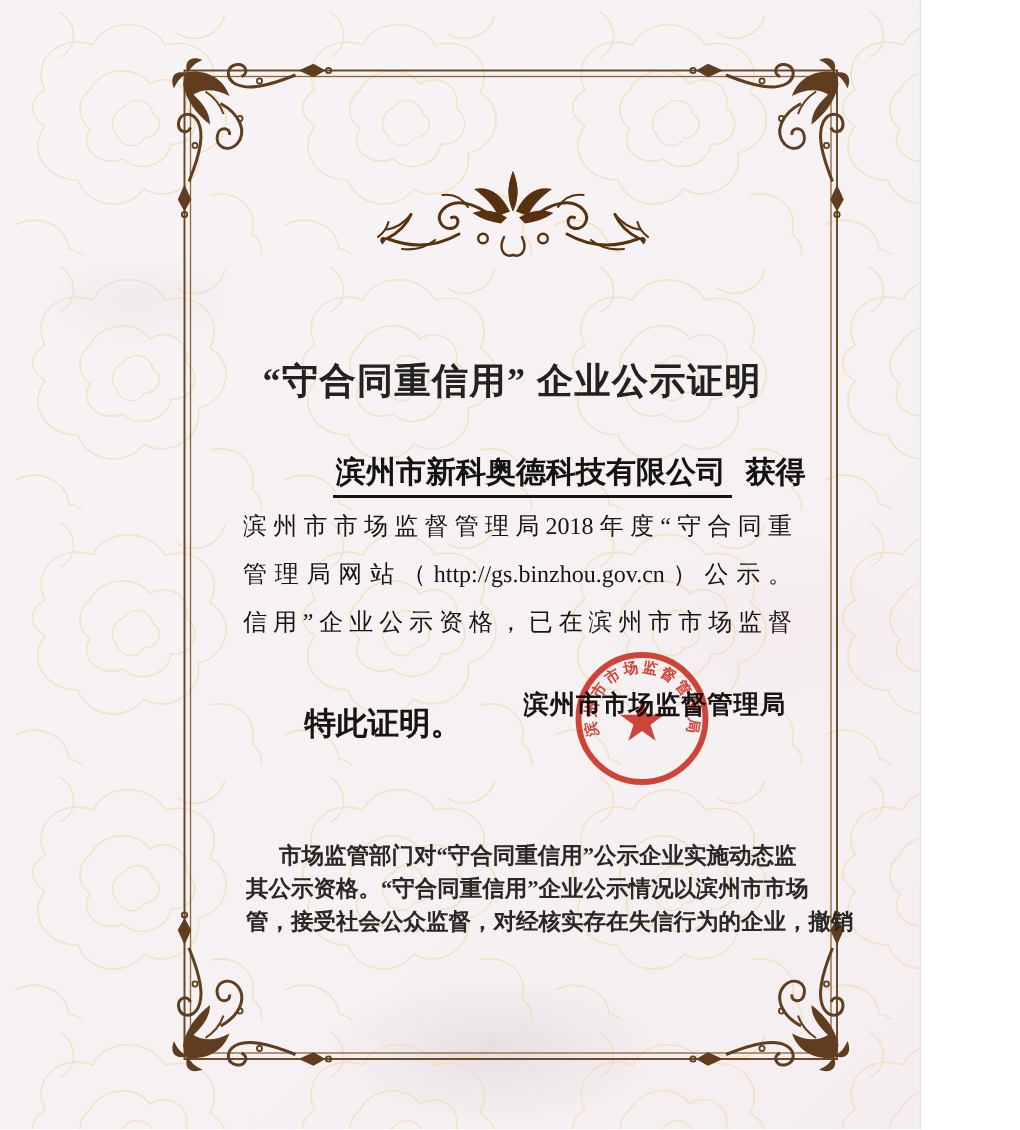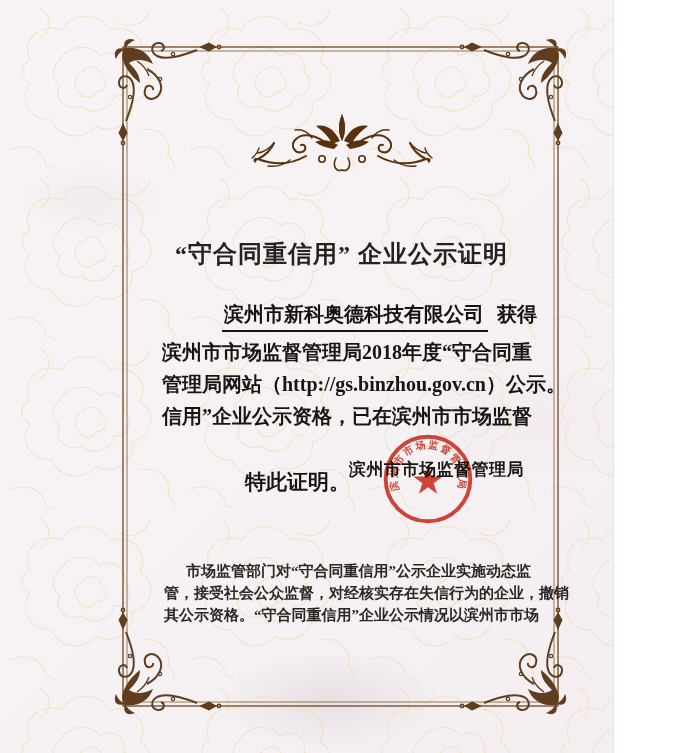--- a/index.html
+++ b/index.html
@@ -15,23 +15,23 @@
   svg{display:block;}
   .abs{position:absolute;}
   .title{left:114px;top:238px;width:455px;text-align:center;
          font-family:Liberation Serif, serif;
          font-weight:bold;font-size:24px;letter-spacing:1px;color:#242220;}
   .company-line{left:198px;top:301px;font-size:20px;font-weight:bold;color:#151311;white-space:nowrap;margin-left:24px;}
   .company{display:inline-block;border-bottom:2px solid #171513;padding:0 4px 2px 2px;
            font-family:"Liberation Serif","DejaVu Serif",serif;}
   .suffix{margin-left:9px;}
   .bodyblock{left:162px;top:336px;width:366px;}
-  .bodyline{width:366px;font-size:20px;font-weight:bold;color:#171513;line-height:32px;
+  .bodyline{width:366px;font-size:16px;font-weight:normal;color:#171513;line-height:32px;
             text-align:justify;text-align-last:justify;white-space:nowrap;}
-  .attest{left:203px;top:468px;font-size:21px;font-weight:bold;color:#171513;margin-left:42px;}
+  .attest{left:203px;top:468px;font-size:21px;font-weight:bold;color:#171513;}
   .issuer{left:349px;top:458px;font-size:17px;font-weight:bold;color:#171513;letter-spacing:0.5px;}
   .date{left:393px;top:490px;font-size:18px;font-weight:bold;color:#171513;letter-spacing:1px;}
   .seal{left:381px;top:432px;mix-blend-mode:multiply;opacity:0.92;}
   .footer{left:164px;top:560px;width:366px;color:#2a2724;font-family:Liberation Serif, serif;}
   .footline{font-size:15px;line-height:22px;font-weight:bold;text-align:justify;text-align-last:justify;white-space:nowrap;width:366px;}
   .footline.first{text-indent:22px;}
   .footline.last{text-align:left;text-align-last:left;}
 </style>
 </head>
 <body>
@@ -130,20 +130,20 @@
       <defs>
         <path id="sealArc" d="M21.4,66.5 A33,33 0 1 1 78.6,66.5" fill="none"></path>
       </defs>
       <text font-size="10.5" fill="#d4382a" font-weight="bold" letter-spacing="2.2" font-family="Liberation Serif, DejaVu Serif, serif">
         <textPath href="#sealArc" startOffset="50%" text-anchor="middle">滨州市市场监督管理局</textPath>
       </text>
     </svg>
 
     <div class="abs footer">
       <div class="footline first">市场监管部门对“守合同重信用”公示企业实施动态监</div>
+      <div class="footline">其公示资格。“守合同重信用”企业公示情况以滨州市市场</div>
       <div class="footline">管，接受社会公众监督，对经核实存在失信行为的企业，撤销</div>
-      <div class="footline">其公示资格。“守合同重信用”企业公示情况以滨州市市场</div>
     </div>
 
   </div>
 
   <div class="abs" style="left:614px;top:0;width:66px;height:753px;background:#ffffff;"></div>
 </div>
 
 </body></html>

